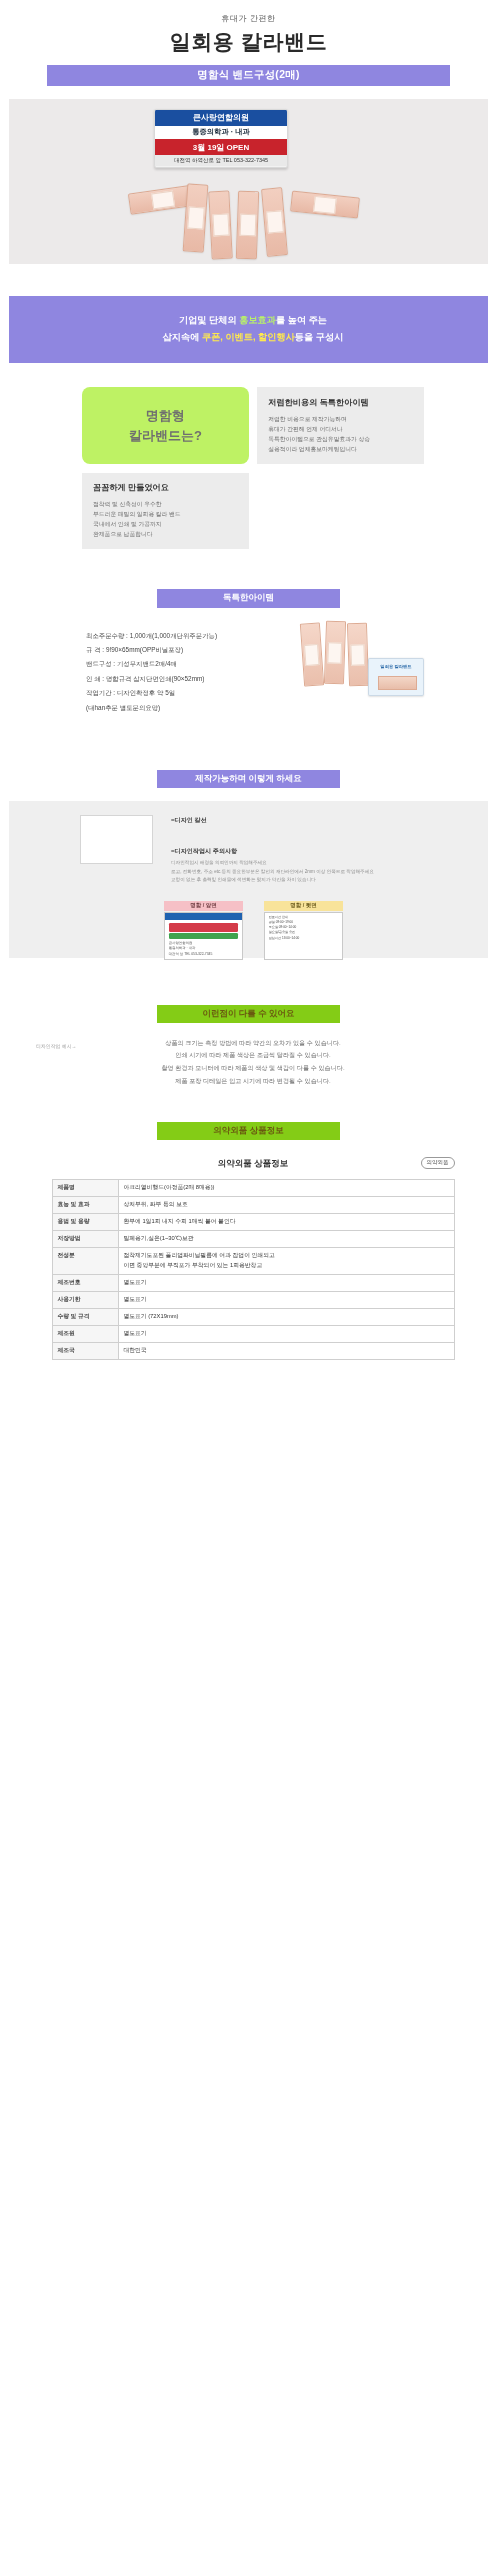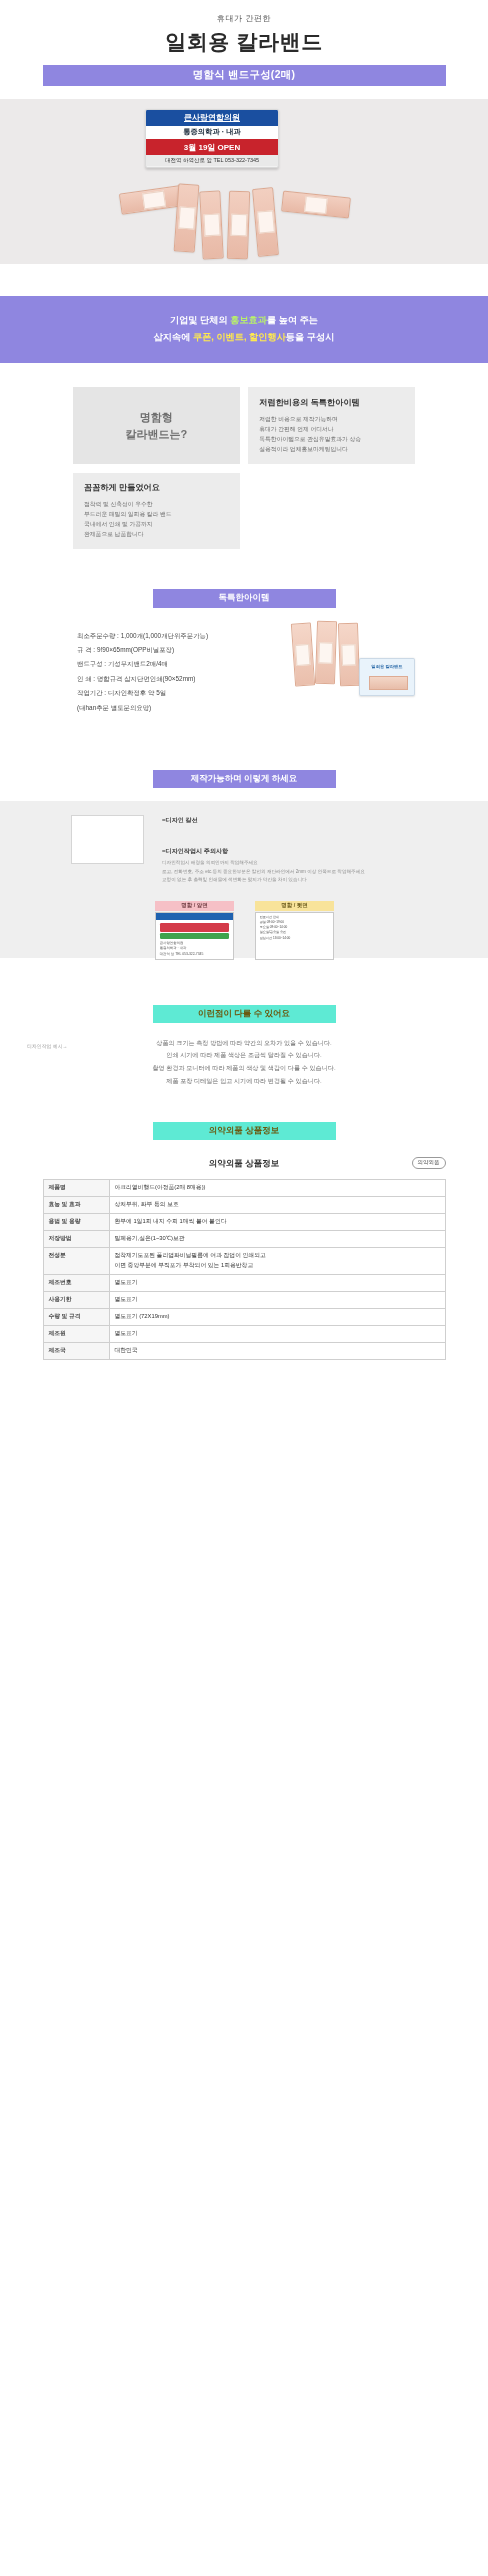--- a/index.html
+++ b/index.html
@@ -3,21 +3,21 @@
 <meta charset="utf-8">
 <style>
   * { box-sizing: border-box; }
   html, body { margin:0; padding:0; }
   body {
     width:488px;
     background:#ffffff;
     font-family:"Liberation Sans", sans-serif;
     color:#333;
   }
-  .page { width:488px; position:relative; }
+  .page { width:488px; position:relative;padding-left:9px; }
 
   
   .top-head { text-align:center; padding:13.4px 0 4.9px; }
   .top-head .pre { font-size:8px; color:#555; letter-spacing:0.6px; }
   .top-head .main {
     font-size:21px; font-weight:bold; color:#2a2a2a;
     margin-top:3.7px; letter-spacing:0.6px;
   }
   .purple-bar {
     margin:8.5px auto 0; width:403px; height:21px;
@@ -32,21 +32,21 @@
     background:#eceaea; position:relative; overflow:hidden;
   }
   .sign {
     position:absolute; left:145px; top:9.8px; width:134px; height:59px;
     background:#f2f2f2; border:1.2px solid #d9d9d9; border-radius:2.4px;
     box-shadow:0 1.2px 2.4px rgba(0,0,0,.15);
     overflow:hidden;
   }
   .sign .row1 {
     height:16px; background:#1a4fa0; color:#fff; font-size:8px;
-    display:flex; align-items:center; justify-content:center; font-weight:bold;text-decoration:underline;
+    display:flex; align-items:center; justify-content:center; font-weight:bold;
   }
   .sign .row2 {
     height:13.4px; background:#fff; color:#123; font-size:7.3px; font-weight:bold;
     display:flex; align-items:center; justify-content:center;
   }
   .sign .row3 {
     height:16px; background:#c8232c; color:#fff; font-size:8px; font-weight:bold;
     display:flex; align-items:center; justify-content:center;
   }
   .sign .row4 {
@@ -88,33 +88,33 @@
   .feature-wrap { width:488px; padding:24.4px 0 6.1px; }
   .grid {
     width:342px; margin:0 auto; display:grid;
     grid-template-columns:1fr 1fr; gap:8.5px;
   }
   .cell {
     background:#ececec; min-height:66px; padding:9.8px 11px;
     position:relative;
   }
   .cell.bigtitle {
-    background:#e5e5e5; display:flex; align-items:center; justify-content:center;
-    text-align:center; font-size:11px; color:#6f6f6f; line-height:1.5; font-weight:bold;
+    background:#bef264; display:flex; align-items:center; justify-content:center;
+    text-align:center; font-size:13px; color:#6f6f6f; line-height:1.5; font-weight:bold;border-radius:8px;
   }
   .cell h4 { margin:0 0 5.5px; font-size:8.2px; color:#333; }
   .cell p { margin:0; font-size:5.8px; color:#6a6a6a; line-height:1.75; }
 
   
   .sec-bar {
     width:183px; height:18.3px; margin:34px auto 0;
     background:#8f86e0; color:#fff; font-size:8.5px; font-weight:bold;
     display:flex; align-items:center; justify-content:center;
   }
-  .sec-bar.yellow { background:#5eead4; color:#6a5a10; width:183px; }
+  .sec-bar.yellow { background:#84cc16; color:#6a5a10; width:183px; }
 
   
   .spec-wrap { width:488px; padding:17px 0 0; position:relative; min-height:128px; }
   .spec-list {
     position:absolute; left:77px; top:21px; width:201px;
     font-size:6.4px; color:#444; line-height:2.25;
   }
   .spec-photo {
     position:absolute; left:287px; top:12.2px; width:128px; height:92px;
   }

